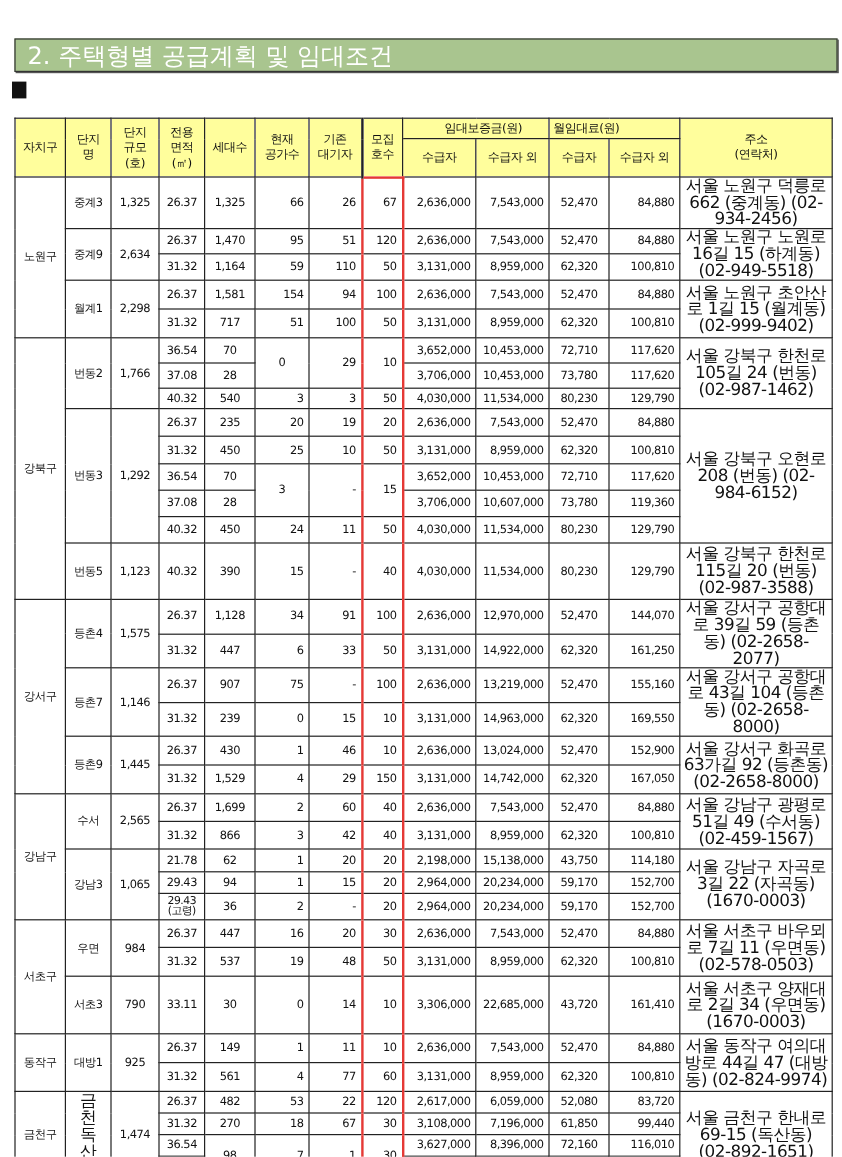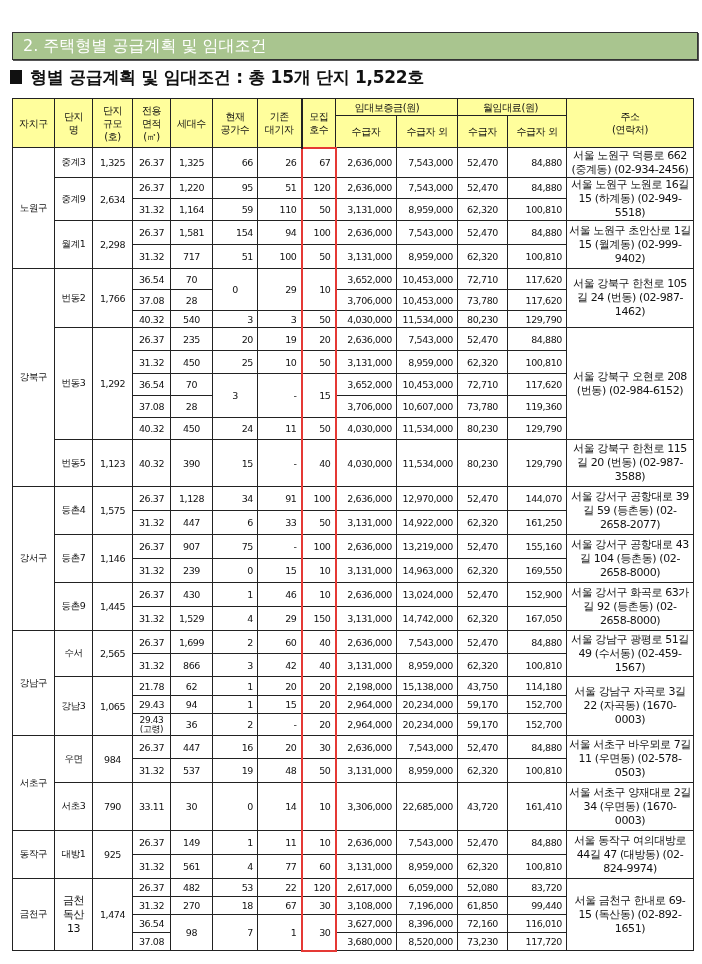--- a/index.html
+++ b/index.html
@@ -1,44 +1,44 @@
 <!DOCTYPE html>
 <html><head>
 <meta charset="utf-8">
 <style>
   html, body { margin:0; padding:0; background:#ffffff; }
   body { width:702px; height:964px; position:relative; overflow:hidden;
          font-family:"DejaVu Sans", "Liberation Sans", sans-serif; color:#111; }
   .section-bar { position:absolute; left:12px; top:32px; width:674px; height:26px;
                  background:#a9c58f; border:1px solid #333; box-shadow:1px 1px 0 #555;
-                 color:#fff; font-size:16px; line-height:26px; padding-left:10px; box-sizing:content-box; }
+                 color:#fff; font-size:20px; line-height:26px; padding-left:10px; box-sizing:content-box; }
   .subtitle { position:absolute; left:10px; top:66px; font-size:17px; font-weight:bold; color:#111; letter-spacing:-0.3px; }
   .subtitle .sq { display:inline-block; width:12px; height:14px; background:#111; margin-right:8px; vertical-align:-1px; }
   table.main { position:absolute; left:12px; top:98px; border-collapse:collapse; table-layout:fixed;
                font-size:9.5px; letter-spacing:-0.4px; }
   table.main td, table.main th { border:1px solid #222; padding:0 3px; text-align:center; vertical-align:middle;
                                  overflow:hidden; white-space:nowrap; font-weight:normal; }
   table.main th { background:#fffe9c; font-size:10px; line-height:13px; }
   table.main td.num { text-align:right; padding-right:4px; }
-  table.main td.addr { white-space:normal; line-height:14px; font-size:11px; padding:0 2px; }
+  table.main td.addr { white-space:normal; line-height:14px; font-size:14px; padding:0 2px; }
   table.main td.recruit { border-left:2px solid #e53935; border-right:2px solid #e53935; text-align:right; padding-right:4px; }
   table.main th.recruit { border-left:2px solid #222; }
   table.main tr.first-data td.recruit { border-top:2px solid #e53935; }
   table.main td.small2 { line-height:9px; font-size:9px; }
   table.main tr.grp td { border-top:1.5px solid #111; }
 </style>
 </head>
 <body>
 
 <div class="section-bar">
   <span>2. 주택형별 공급계획 및 임대조건</span>
 </div>
 
 <div class="subtitle">
-  <span class="sq"></span><span>형별 공급계획 및 임대조건 : 총 15개 단지 1,522호</span>
+  <span class="sq"></span>
 </div>
 
 <table class="main">
   <colgroup>
     <col style="width:42px">
       <col style="width:38px">
       <col style="width:40px">
       <col style="width:38px">
     <col style="width:42px">
       <col style="width:45px">
@@ -53,22 +53,22 @@
   <thead>
     <tr style="height:17px">
       <th rowspan="2">자치구</th>
       <th rowspan="2"><span>단지</span><br><span>명</span></th>
       <th rowspan="2"><span>단지</span><br><span>규모</span><br><span>(호)</span></th>
       <th rowspan="2"><span>전용</span><br><span>면적</span><br><span>(㎡)</span></th>
       <th rowspan="2">세대수</th>
       <th rowspan="2"><span>현재</span><br><span>공가수</span></th>
       <th rowspan="2"><span>기존</span><br><span>대기자</span></th>
       <th rowspan="2" class="recruit"><span>모집</span><br><span>호수</span></th>
-      <th colspan="2" style="padding-right:22px">임대보증금(원)</th>
-      <th colspan="2" style="text-align:center;padding-right:6px">월임대료(원)</th>
+      <th colspan="2" style="text-align:right;padding-right:22px">임대보증금(원)</th>
+      <th colspan="2" style="text-align:left;padding-right:6px">월임대료(원)</th>
       <th rowspan="2"><span>주소</span><br><span>(연락처)</span></th>
     </tr>
     <tr style="height:32px">
       <th>수급자</th>
       <th>수급자 외</th>
       <th>수급자</th>
       <th>수급자 외</th>
     </tr>
   </thead>
   <tbody>
@@ -85,21 +85,21 @@
       <td class="num">2,636,000</td>
       <td class="num">7,543,000</td>
       <td>52,470</td>
       <td class="num">84,880</td>
       <td class="addr">서울 노원구 덕릉로 662 (중계동) (02-934-2456)</td>
     </tr>
     <tr style="height:15px">
       <td rowspan="2">중계9</td>
       <td rowspan="2">2,634</td>
       <td>26.37</td>
-      <td>1,220</td>
+      <td>1,470</td>
       <td class="num">95</td>
       <td class="num">51</td>
       <td class="recruit">120</td>
       <td class="num">2,636,000</td>
       <td class="num">7,543,000</td>
       <td>52,470</td>
       <td class="num">84,880</td>
       <td rowspan="2" class="addr">서울 노원구 노원로 16길 15 (하계동) (02-949-5518)</td>
     </tr>
     <tr style="height:16px">

